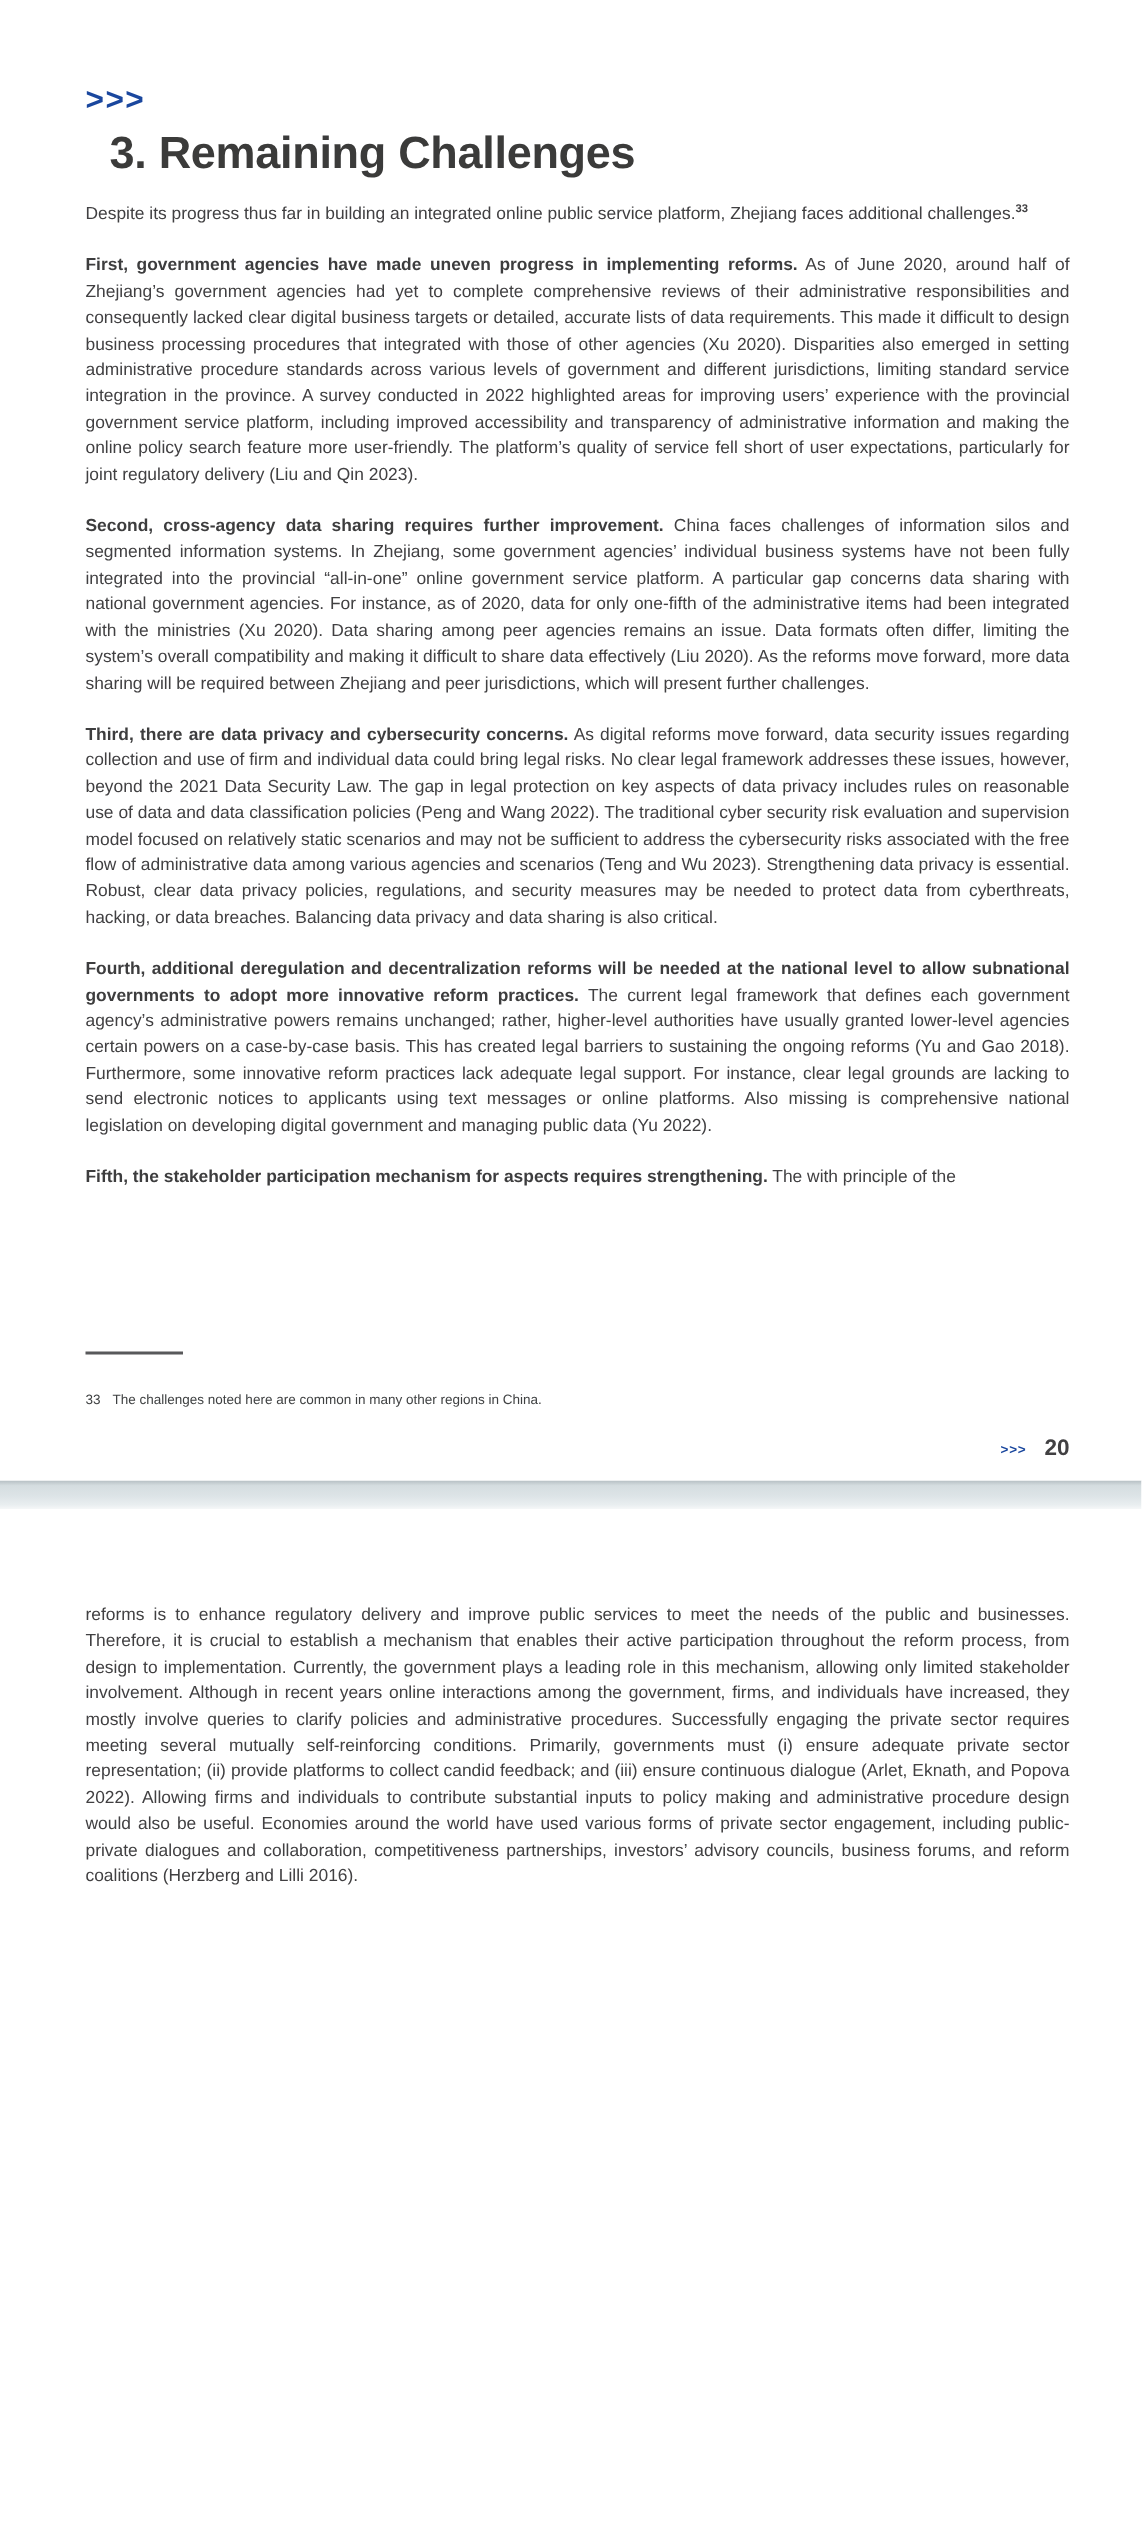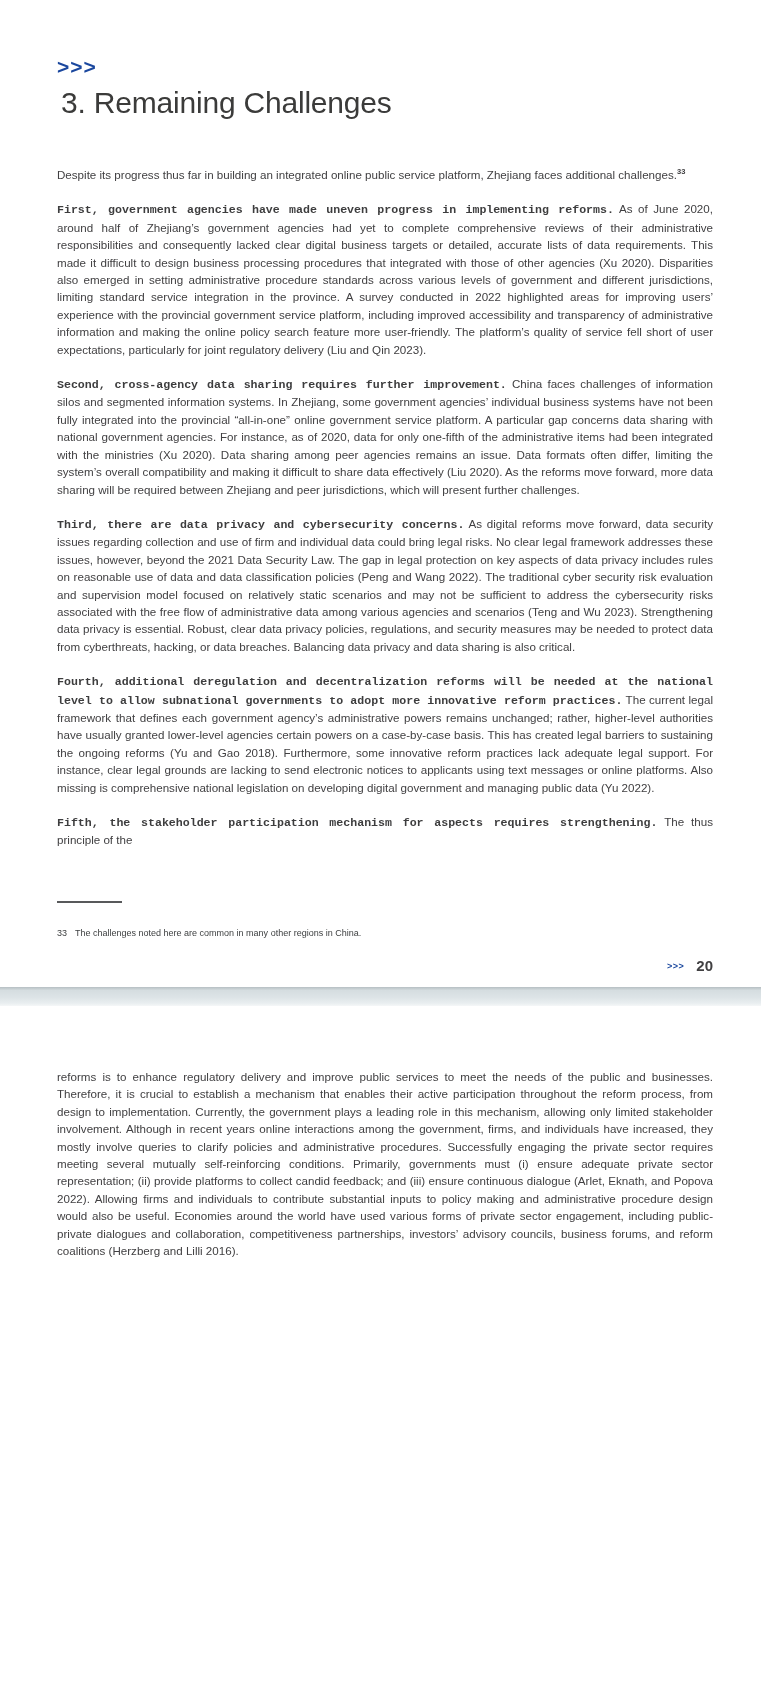--- a/index.html
+++ b/index.html
@@ -29,37 +29,37 @@
   }
 
   .chevrons {
     color: #1a479e;
     font-size: 21px;
     line-height: 24px;
     font-weight: 800;
     letter-spacing: 1px;
   }
   .title {
-    margin: 5px 0 0 4px;
+    margin: 5px 0 0 16px;
     font-size: 30px;
     line-height: 38px;
-    font-weight: normal;
+    font-weight: bold;
     color: #3b3b3a;
     letter-spacing: -0.2px;
   }
 
   .body {
     margin: 17px 0 0 0;
     font-size: 11.6px;
     line-height: 17.4px;
     text-align: justify;
     color: #414042;
   }
-  .intro { margin-top: 44px; }
-  .body b { color: #3d3d3e; font-family: Liberation Mono, monospace; }
+  .intro { margin-top: 12px; }
+  .body b { color: #3d3d3e; }
   .fnref {
     font-size: 7.5px;
     font-weight: bold;
     vertical-align: super;
     line-height: 0;
   }
 
   .footnote-block {
     position: absolute;
     left: 57px;
@@ -120,21 +120,21 @@
   <p class="body intro"><span>Despite its progress thus far in building an integrated online public service platform, Zhejiang faces additional challenges.</span><sup class="fnref">33</sup></p>
 
   <p class="body"><b>First, government agencies have made uneven progress in implementing reforms.</b><span> As of June 2020, around half of Zhejiang’s government agencies had yet to complete comprehensive reviews of their administrative responsibilities and consequently lacked clear digital business targets or detailed, accurate lists of data requirements. This made it difficult to design business processing procedures that integrated with those of other agencies (Xu 2020). Disparities also emerged in setting administrative procedure standards across various levels of government and different jurisdictions, limiting standard service integration in the province. A survey conducted in 2022 highlighted areas for improving users’ experience with the provincial government service platform, including improved accessibility and transparency of administrative information and making the online policy search feature more user-friendly. The platform’s quality of service fell short of user expectations, particularly for joint regulatory delivery (Liu and Qin 2023).</span></p>
 
   <p class="body"><b>Second, cross-agency data sharing requires further improvement.</b><span> China faces challenges of information silos and segmented information systems. In Zhejiang, some government agencies’ individual business systems have not been fully integrated into the provincial “all-in-one” online government service platform. A particular gap concerns data sharing with national government agencies. For instance, as of 2020, data for only one-fifth of the administrative items had been integrated with the ministries (Xu 2020). Data sharing among peer agencies remains an issue. Data formats often differ, limiting the system’s overall compatibility and making it difficult to share data effectively (Liu 2020). As the reforms move forward, more data sharing will be required between Zhejiang and peer jurisdictions, which will present further challenges.</span></p>
 
   <p class="body"><b>Third, there are data privacy and cybersecurity concerns.</b><span> As digital reforms move forward, data security issues regarding collection and use of firm and individual data could bring legal risks. No clear legal framework addresses these issues, however, beyond the 2021 Data Security Law. The gap in legal protection on key aspects of data privacy includes rules on reasonable use of data and data classification policies (Peng and Wang 2022). The traditional cyber security risk evaluation and supervision model focused on relatively static scenarios and may not be sufficient to address the cybersecurity risks associated with the free flow of administrative data among various agencies and scenarios (Teng and Wu 2023). Strengthening data privacy is essential. Robust, clear data privacy policies, regulations, and security measures may be needed to protect data from cyberthreats, hacking, or data breaches. Balancing data privacy and data sharing is also critical.</span></p>
 
   <p class="body"><b>Fourth, additional deregulation and decentralization reforms will be needed at the national level to allow subnational governments to adopt more innovative reform practices.</b><span> The current legal framework that defines each government agency’s administrative powers remains unchanged; rather, higher-level authorities have usually granted lower-level agencies certain powers on a case-by-case basis. This has created legal barriers to sustaining the ongoing reforms (Yu and Gao 2018). Furthermore, some innovative reform practices lack adequate legal support. For instance, clear legal grounds are lacking to send electronic notices to applicants using text messages or online platforms. Also missing is comprehensive national legislation on developing digital government and managing public data (Yu 2022).</span></p>
 
-  <p class="body"><b>Fifth, the stakeholder participation mechanism for aspects requires strengthening.</b><span> The thus principle of the</span></p>
+  <p class="body"><b>Fifth, the stakeholder participation mechanism for aspects requires strengthening.</b><span> The with principle of the</span></p>
 
   <div class="footnote-block">
     <div class="fn-rule"></div>
     <div class="fn-text"><span class="fn-num">33</span><span>The challenges noted here are common in many other regions in China.</span></div>
   </div>
 
   <div class="page-footer">
     <span class="footer-chevrons">&gt;&gt;&gt;</span>
     <span class="footer-num">20</span>
   </div>

